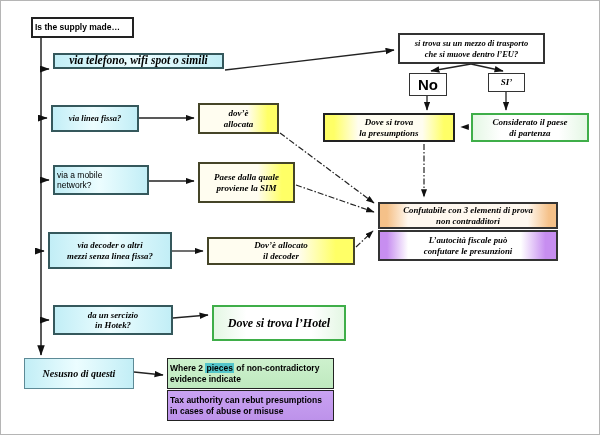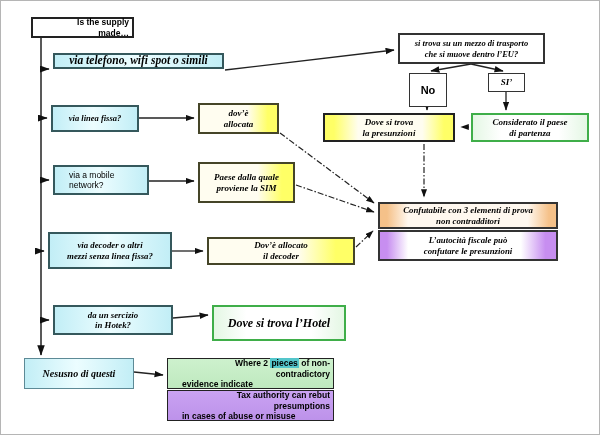--- a/index.html
+++ b/index.html
@@ -36,21 +36,21 @@
     background:linear-gradient(90deg,#f5c189 0%,#f5c189 4%,#fff8ef 16%,#fff8ef 84%,#f5c189 96%,#f5c189 100%);
   }
   .purpleE{
     border:2px solid #333;
     background:linear-gradient(90deg,#c78ef0 0%,#c78ef0 4%,#ffffff 16%,#ffffff 80%,#c78ef0 94%,#c78ef0 100%);
   }
   .plain{border:2px solid #222;background:#fff;}
   .thinB{border:1.5px solid #333;background:#fff;}
   .greenFill{border:1.5px solid #222;background:linear-gradient(180deg,#cdf1cd,#bfe9bf);}
   .purpleFill{border:1.5px solid #222;background:linear-gradient(180deg,#c9a2f2,#bd92ea);}
-  .leftAlign{align-items:flex-start;text-align:right;padding-left:14px;padding-right:3px;}
+  .leftAlign{align-items:flex-start;text-align:center;padding-left:2px;padding-right:3px;}
   .hl{background:#54c6cb;padding:0 1px;}
 </style>
 </head>
 <body>
 
 <div id="canvas">
 
   <svg id="arrows" width="600" height="435" viewBox="0 0 600 435">
     <defs>
       <marker id="ah" markerWidth="8" markerHeight="6" refX="6.5" refY="2.5" orient="auto">
@@ -92,30 +92,30 @@
 
   <div class="node cyan it" style="left:52px;top:52px;width:171px;height:16px;font-size:11.5px;">
     <span>via telefono, wifi spot o simili</span>
   </div>
 
   <div class="node thinB it" style="left:397px;top:32px;width:147px;height:31px;font-size:8.5px;border-width:2px;text-align:right;">
     <span>si trova su un mezzo di trasporto</span>
     <span>che si muove dentro l’EU?</span>
   </div>
 
-  <div class="node thinB sans" style="left:408px;top:72px;width:38px;height:34px;font-size:11px;font-weight:bold;">
+  <div class="node thinB sans" style="left:408px;top:72px;width:38px;height:23px;font-size:15px;font-weight:bold;">
     <span>No</span>
   </div>
   <div class="node thinB it" style="left:487px;top:72px;width:37px;height:19px;font-size:9px;">
     <span>SI’</span>
   </div>
 
   <div class="node yellowLR it" style="left:322px;top:112px;width:132px;height:29px;font-size:9px;text-align:center;">
     <span>Dove si trova</span>
-    <span>la presunzioni</span>
+    <span>la presumptions</span>
   </div>
 
   <div class="node greenB it" style="left:470px;top:112px;width:118px;height:29px;font-size:9px;">
     <span>Considerato il paese</span>
     <span>di partenza</span>
   </div>
 
   <div class="node cyan it" style="left:50px;top:104px;width:88px;height:27px;font-size:8.5px;">
     <span>via linea fissa?</span>
   </div>

